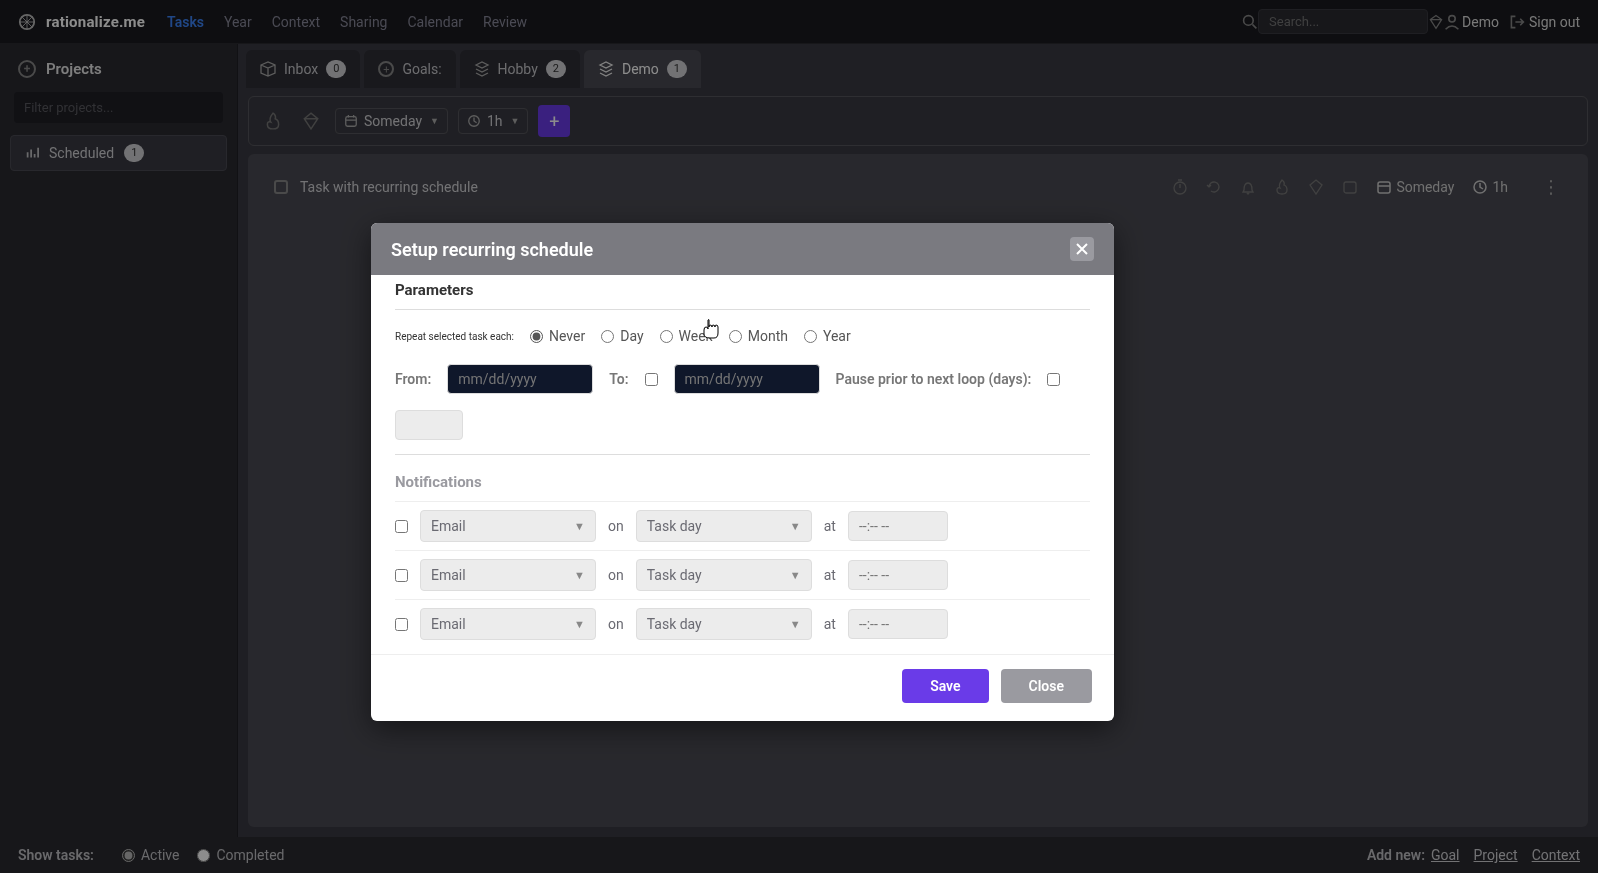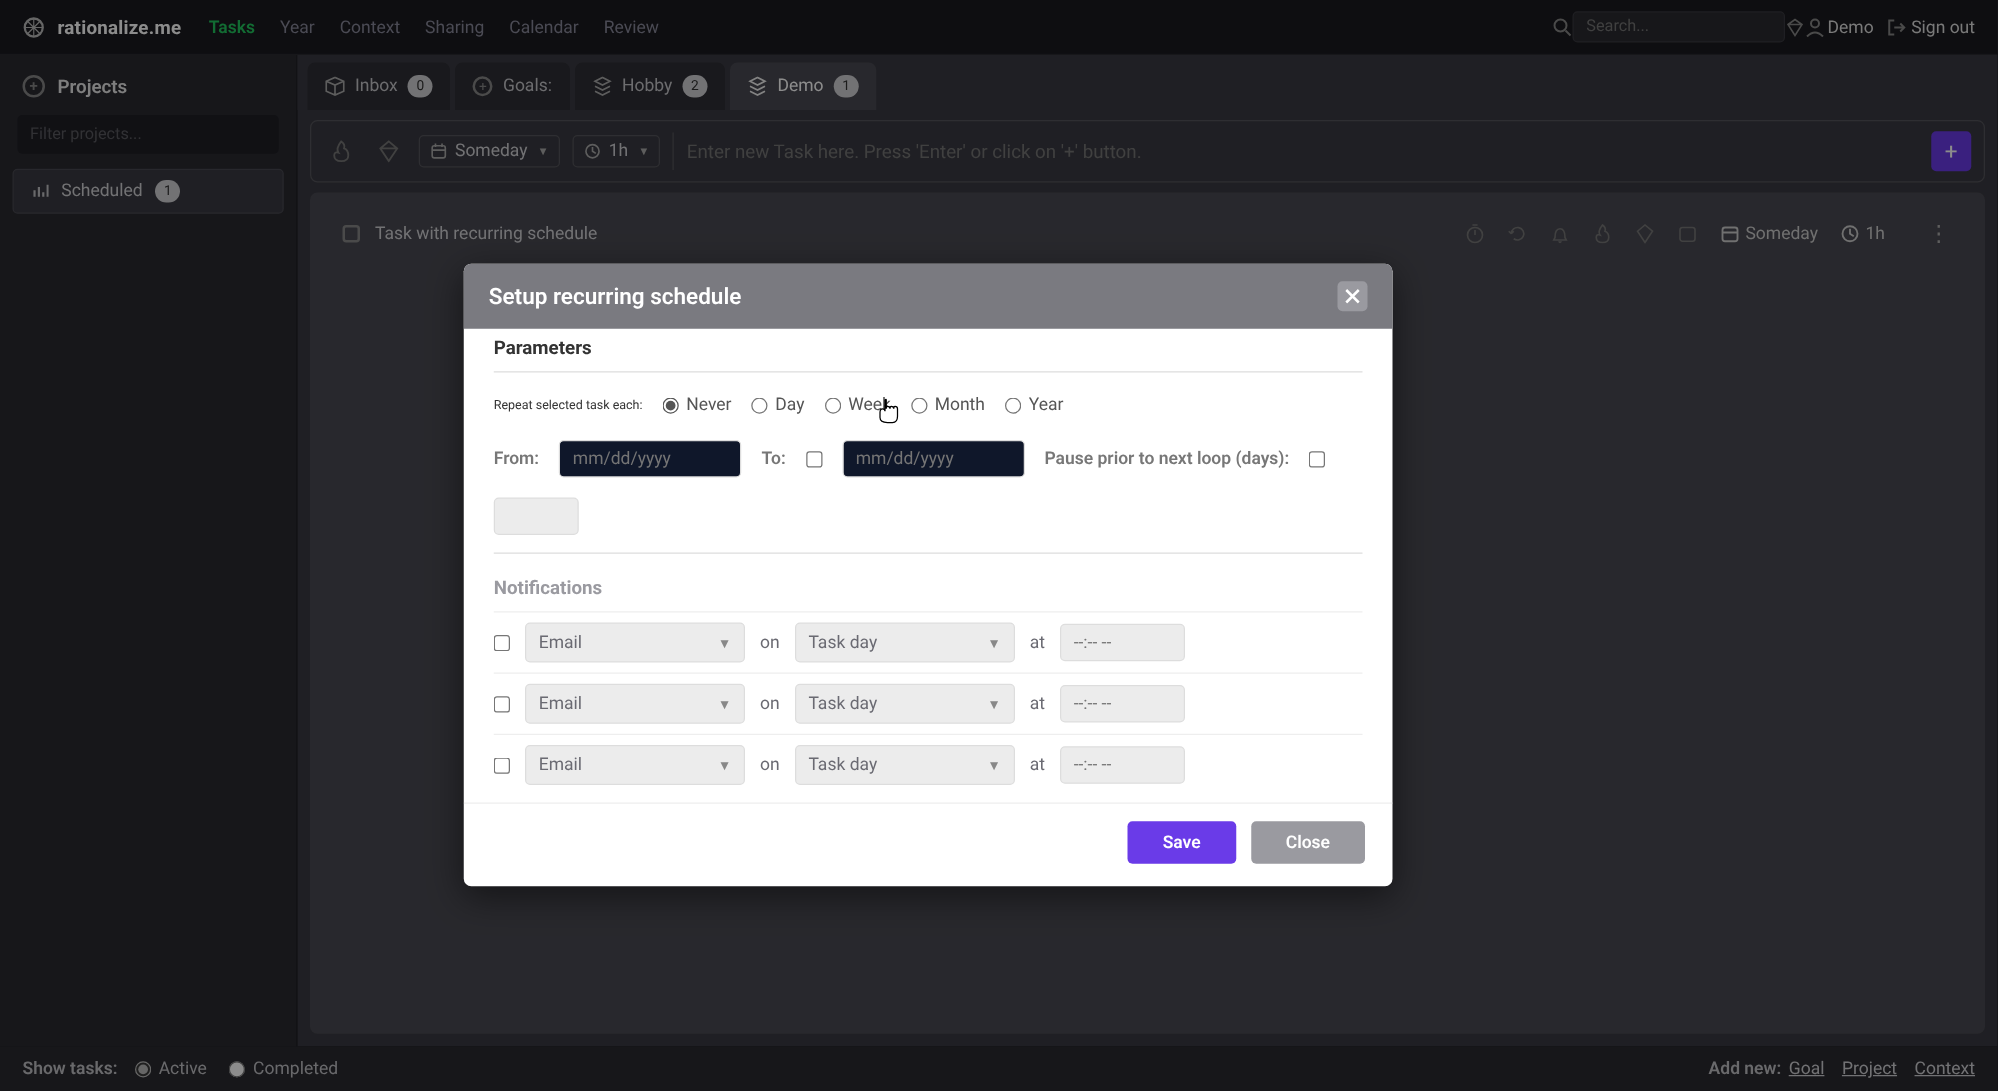--- a/index.html
+++ b/index.html
@@ -4,21 +4,21 @@
 <style>
 * { box-sizing: border-box; margin: 0; padding: 0; font-family: -apple-system, BlinkMacSystemFont, "Segoe UI", Roboto, Helvetica, Arial, sans-serif; }
 html, body { width: 1598px; height: 873px; overflow: hidden; background: #1a1a1f; color: #e5e5e5; }
 
 .topbar { display: flex; align-items: center; height: 44px; padding: 0 18px; background: #1a1a1f; border-bottom: 1px solid #2a2a30; }
 .logo { display: flex; align-items: center; gap: 10px; margin-right: 22px; }
 .logo-icon { width: 18px; height: 18px; display:inline-flex; align-items:center; justify-content:center;}
 .logo-text { font-weight: 700; font-size: 15px; color: #fff; letter-spacing: .2px; }
 .nav { display: flex; gap: 20px; }
 .nav a { color: #889; font-size: 14px; cursor: pointer; }
-.nav a.active { color: #22c55e; font-weight:600; }
+.nav a.active { color: #3b82f6; font-weight:600; }
 .top-spacer { flex: 1; }
 .top-right { display: flex; align-items: center; gap: 0; }
 .search-icon, .gem-icon, .user-icon, .signout-icon { width:16px; height:16px; display:inline-flex; align-items:center; justify-content:center; color:#888;}
 .search-box { background:#2a2a30; border:1px solid #3a3a40; border-radius:4px; padding:4px 10px; width:170px; color:#888; font-size:13px; }
 .user-label { color:#ddd; font-size:14px; margin-left:2px;}
 .signout-label { color:#ddd; font-size:14px; margin-left:4px;}
 
 .body-wrap { display:flex; height: calc(873px - 44px - 36px); background:#3a3a42; }
 .sidebar { width: 238px; background:#2a2a30; border-right:1px solid #1f1f25; padding:8px 6px; }
 .sidebar-head { display:flex; align-items:center; gap:10px; padding:8px 12px; color:#e5e5e5; font-weight:600; font-size:15px; }
@@ -41,21 +41,21 @@
 .add-btn { width:32px;height:32px; background:#6a3be8; border-radius:4px; display:inline-flex; align-items:center; justify-content:center; color:#fff; font-size:18px; }
 
 .task-area { flex:1; margin:0 10px 10px; background:#4a4a52; border-radius:6px; padding:14px 12px; position:relative; }
 .task-row { display:flex; align-items:center; gap:12px; padding:8px 14px; color:#d0d0d4; font-size:14px; }
 .task-row .chk { width:14px;height:14px; border:2px solid #888; border-radius:3px; }
 .task-row .icons { margin-left:auto; display:flex; gap:18px; color:#777; align-items:center;}
 .task-meta { display:flex; align-items:center; gap:4px; color:#ccc; }
 .dots { margin-left:16px; color:#aaa; font-size:18px; letter-spacing:2px;}
 
 .modal-overlay { position:fixed; left:0; top:0; width:1598px; height:873px; background:rgba(0,0,0,.45); z-index:1000; }
-.modal { position:fixed; left:371px; top:211px; width:743px; background:#fff; border-radius:6px; box-shadow:0 8px 30px rgba(0,0,0,.5); z-index:1001; color:#333; overflow:hidden; }
+.modal { position:fixed; left:371px; top:223px; width:743px; background:#fff; border-radius:6px; box-shadow:0 8px 30px rgba(0,0,0,.5); z-index:1001; color:#333; overflow:hidden; }
 .modal-header { display:flex; align-items:center; justify-content:space-between; background:#7a7a80; color:#fff; padding:14px 20px; font-size:18px; font-weight:600; }
 .close-x { width:24px;height:24px; background:#9a9aa0; border-radius:4px; display:inline-flex; align-items:center; justify-content:center; color:#fff; cursor:pointer; }
 .modal-body { padding:2px 24px 6px; }
 .section-title { font-weight:700; font-size:15px; color:#333; padding:4px 0 10px; }
 .hr { height:1px; background:#ddd; margin:0 0 12px; }
 .row { display:flex; align-items:center; gap:16px; flex-wrap:wrap; padding:6px 0 14px; color:#555; }
 .row.muted { color:#9a9aa0; }
 .row label.lead { font-weight:400; color:#333; font-size:10px;}
 .radio { display:flex; align-items:center; gap:6px; font-size:14px; }
 .radio input { accent-color:#555; }
@@ -69,21 +69,21 @@
 .select .chev { font-size:11px; color:#888; }
 .lbl-sm { font-size:14px; color:#6a6a72; }
 .time-in { background:#ececec; border:1px solid #ddd; border-radius:4px; padding:6px 10px; font-size:14px; color:#9a9aa0; width:100px; }
 .modal-footer { display:flex; justify-content:flex-end; gap:12px; padding:14px 22px 18px; border-top:1px solid #eee; }
 .btn { padding:9px 28px; border-radius:4px; font-size:14px; border:none; cursor:pointer; font-weight:600;}
 .btn-primary { background:#6a3be8; color:#fff; }
 .btn-secondary { background:#9a9aa0; color:#fff; }
 .cursor { position:fixed; z-index:1002; width:18px;height:18px; pointer-events:none; }
 
 .bottombar { height:36px; display:flex; align-items:center; padding:0 18px; background:#2a2a30; color:#c0c0c4; font-size:14px; }
-.bottombar .lead { font-weight:600; margin-right:14px; }
+.bottombar .lead { font-weight:600; margin-right:28px; }
 .bottombar .radio { margin-right:18px; }
 .bottombar .radio input { accent-color:#bbb; }
 .bottom-spacer { flex:1; }
 .bot-links { display:flex; gap:14px; }
 .bot-links a { color:#d0d0d4; text-decoration:underline; }
 .bot-label { font-weight:600; margin-right:6px;}
 svg { display:block; }
 </style>
 </head>
 <body>
@@ -210,21 +210,20 @@
         <span class="caret">▼</span>
       </div>
       <div class="seg">
         <svg viewBox="0 0 16 16" width="14" height="14">
             <circle cx="8" cy="8" r="6" fill="none" stroke="#aaa" stroke-width="1.5"></circle>
             <path d="M8 4 L8 8 L11 10" stroke="#aaa" stroke-width="1.5" fill="none"></path>
           </svg>
         <span>1h</span>
         <span class="caret">▼</span>
       </div>
-      <input class="task-input" placeholder="Enter new Task here. Press 'Enter' or click on '+' button." style="">
       <div class="add-btn">+</div>
     </div>
 
     <div class="task-area">
       <div class="task-row">
         <span class="chk"></span>
         <span>Task with recurring schedule</span>
         <div class="icons">
           <span>
               <svg viewBox="0 0 16 16" width="16" height="16">

